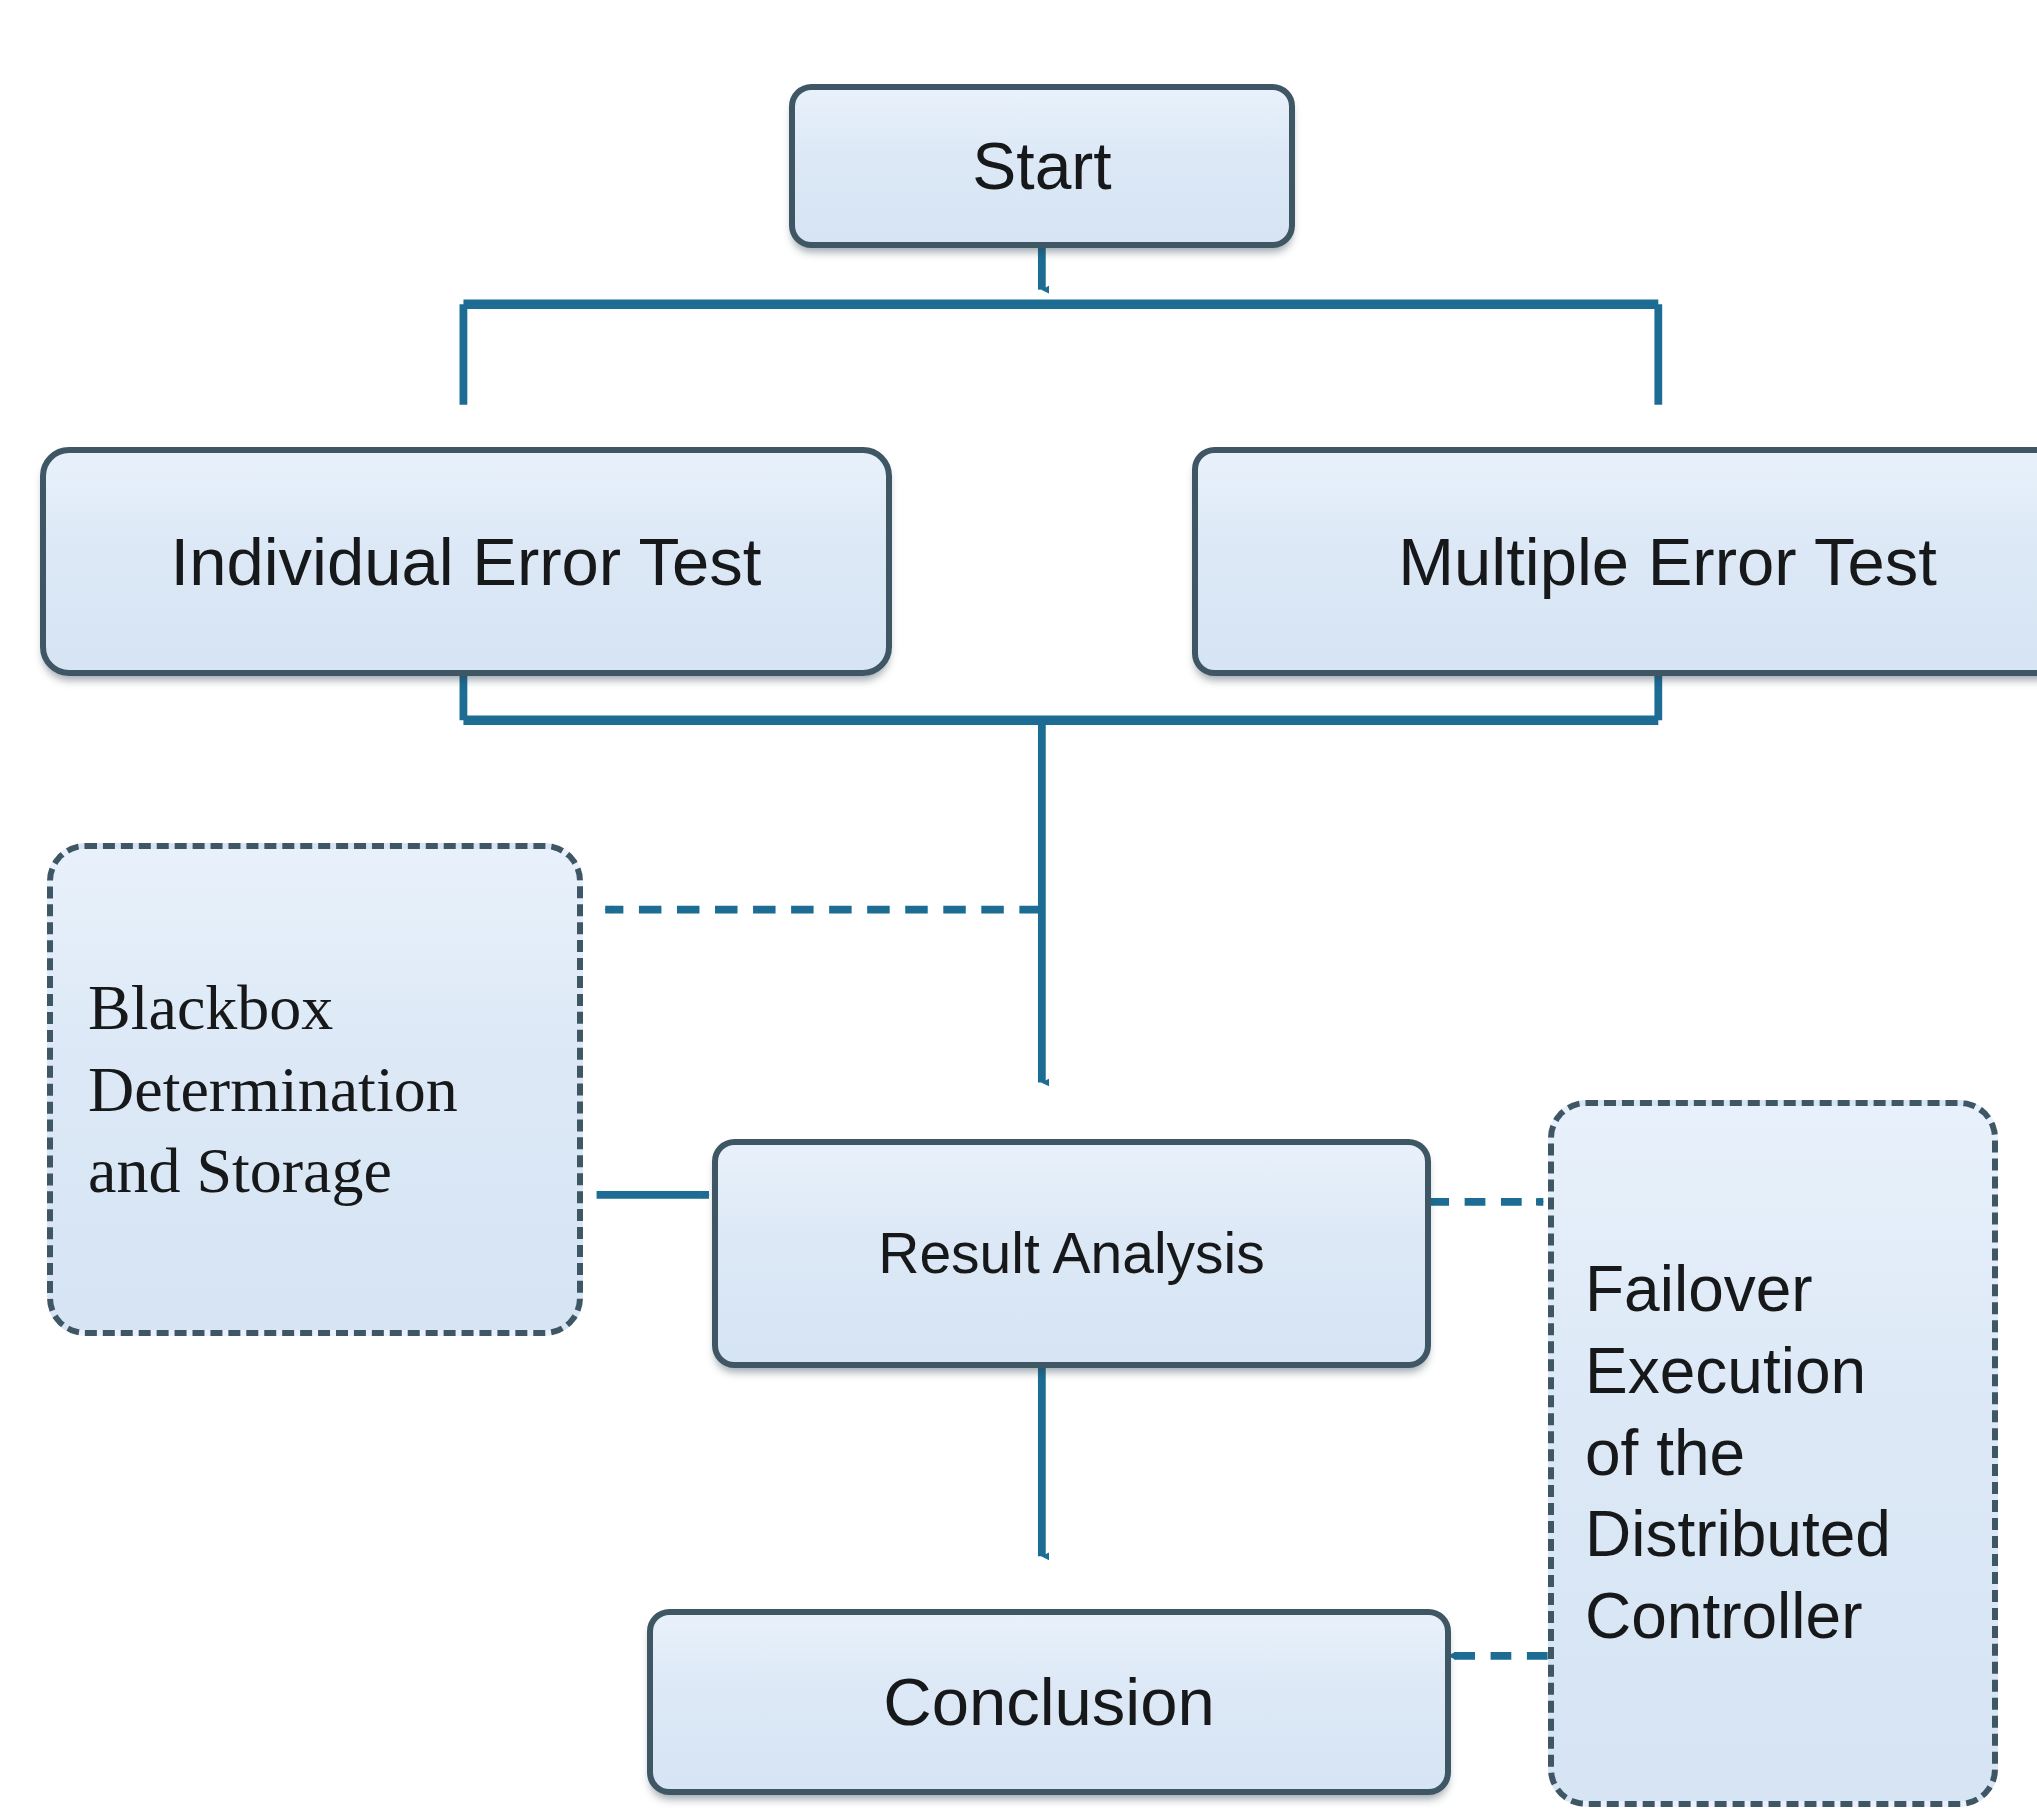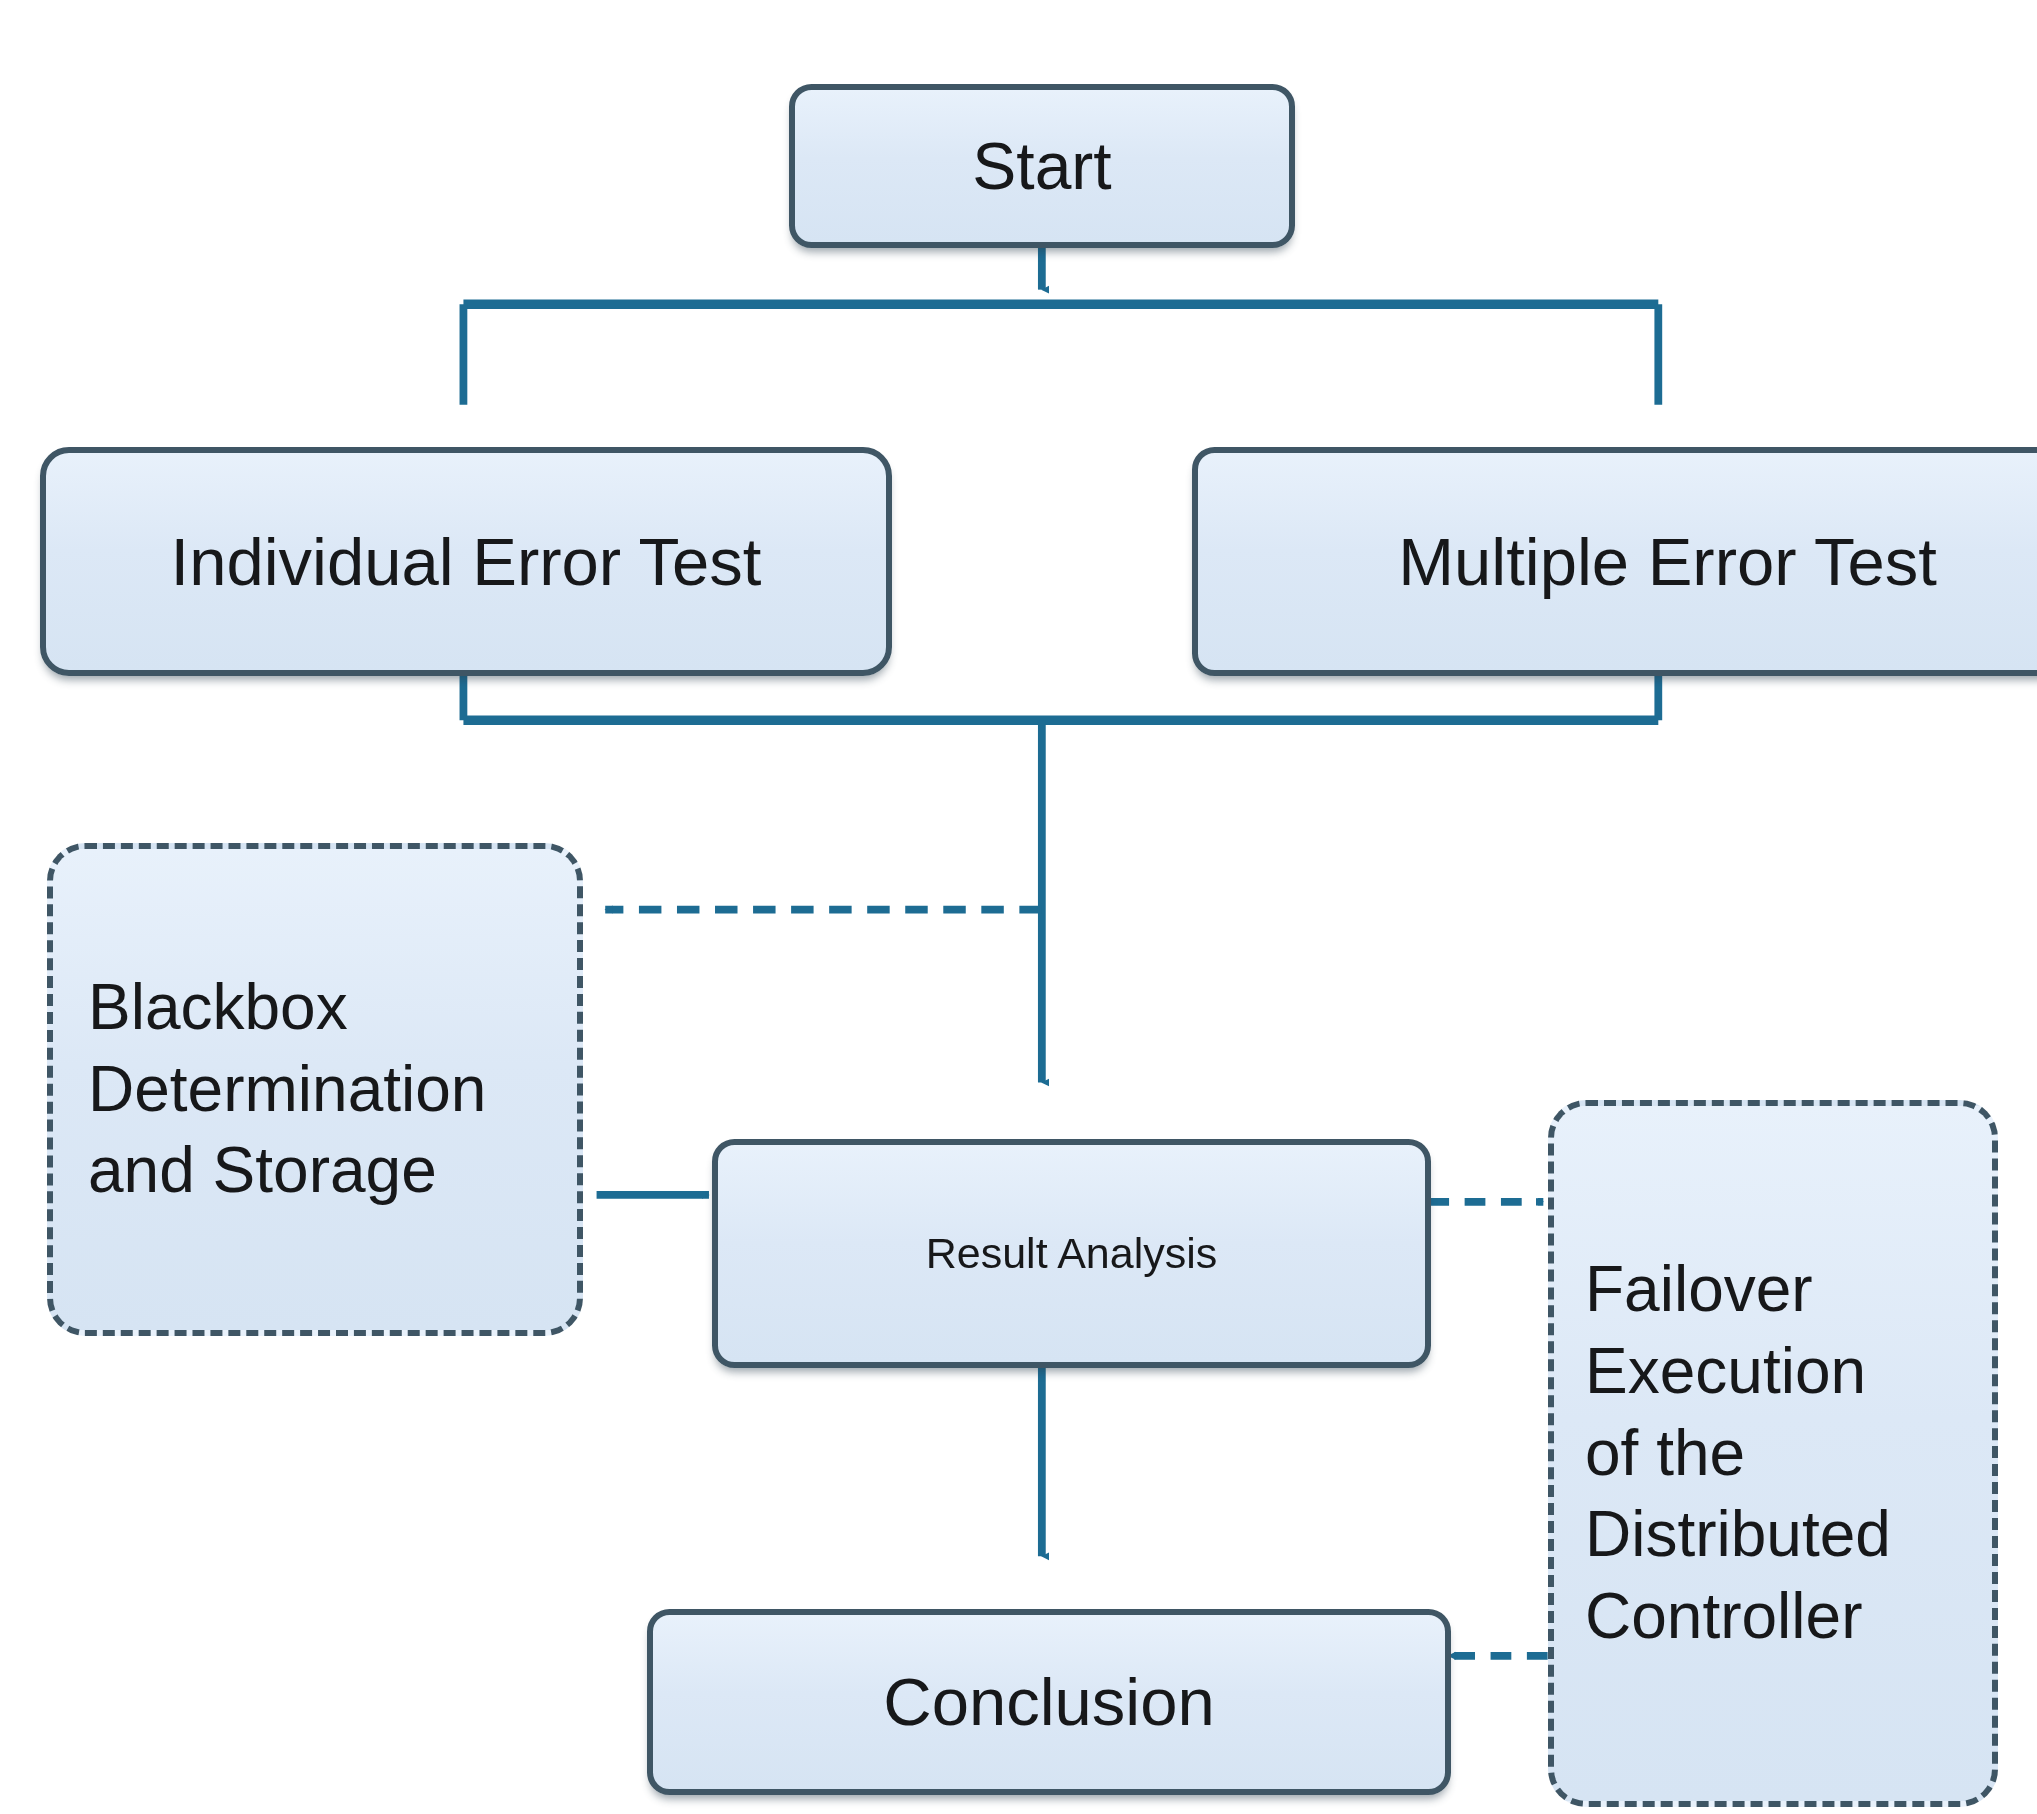--- a/index.html
+++ b/index.html
@@ -115,27 +115,27 @@
   </div>
 
   <div class="node-box node-solid" style="left:40px; top:399px; width:852px; height:229px; font-size:67px;border-radius:29px;">
     <span class="node-label">Individual  Error Test</span>
   </div>
 
   <div class="node-box node-solid" style="left:1192px; top:399px; width:951px; height:229px; font-size:67px;">
     <span class="node-label">Multiple Error Test</span>
   </div>
 
-  <div class="node-box node-dashed" style="left:47px; top:843px; width:536px; height:493px; font-size:64px; padding-left:35px; padding-right:15.6px;">
+  <div class="node-box node-dashed" style="left:47px; top:843px; width:536px; height:493px; font-size:64px; padding-left:35px; padding-right:15.6px;font-family:Liberation Serif, serif;">
     <span class="node-label">Blackbox
 Determination
 and Storage</span>
   </div>
 
-  <div class="node-box node-solid" style="left:712px; top:1091px; width:719px; height:229px; font-size:43px;">
+  <div class="node-box node-solid" style="left:712px; top:1091px; width:719px; height:229px; font-size:57px;">
     <span class="node-label">Result  Analysis</span>
   </div>
 
   <div class="node-box node-dashed" style="left:1548px; top:1100px; width:450px; height:707px; font-size:64px; padding-left:31px; padding-right:0;">
     <span class="node-label">Failover
 Execution
 of the
 Distributed
 Controller</span>
   </div>

